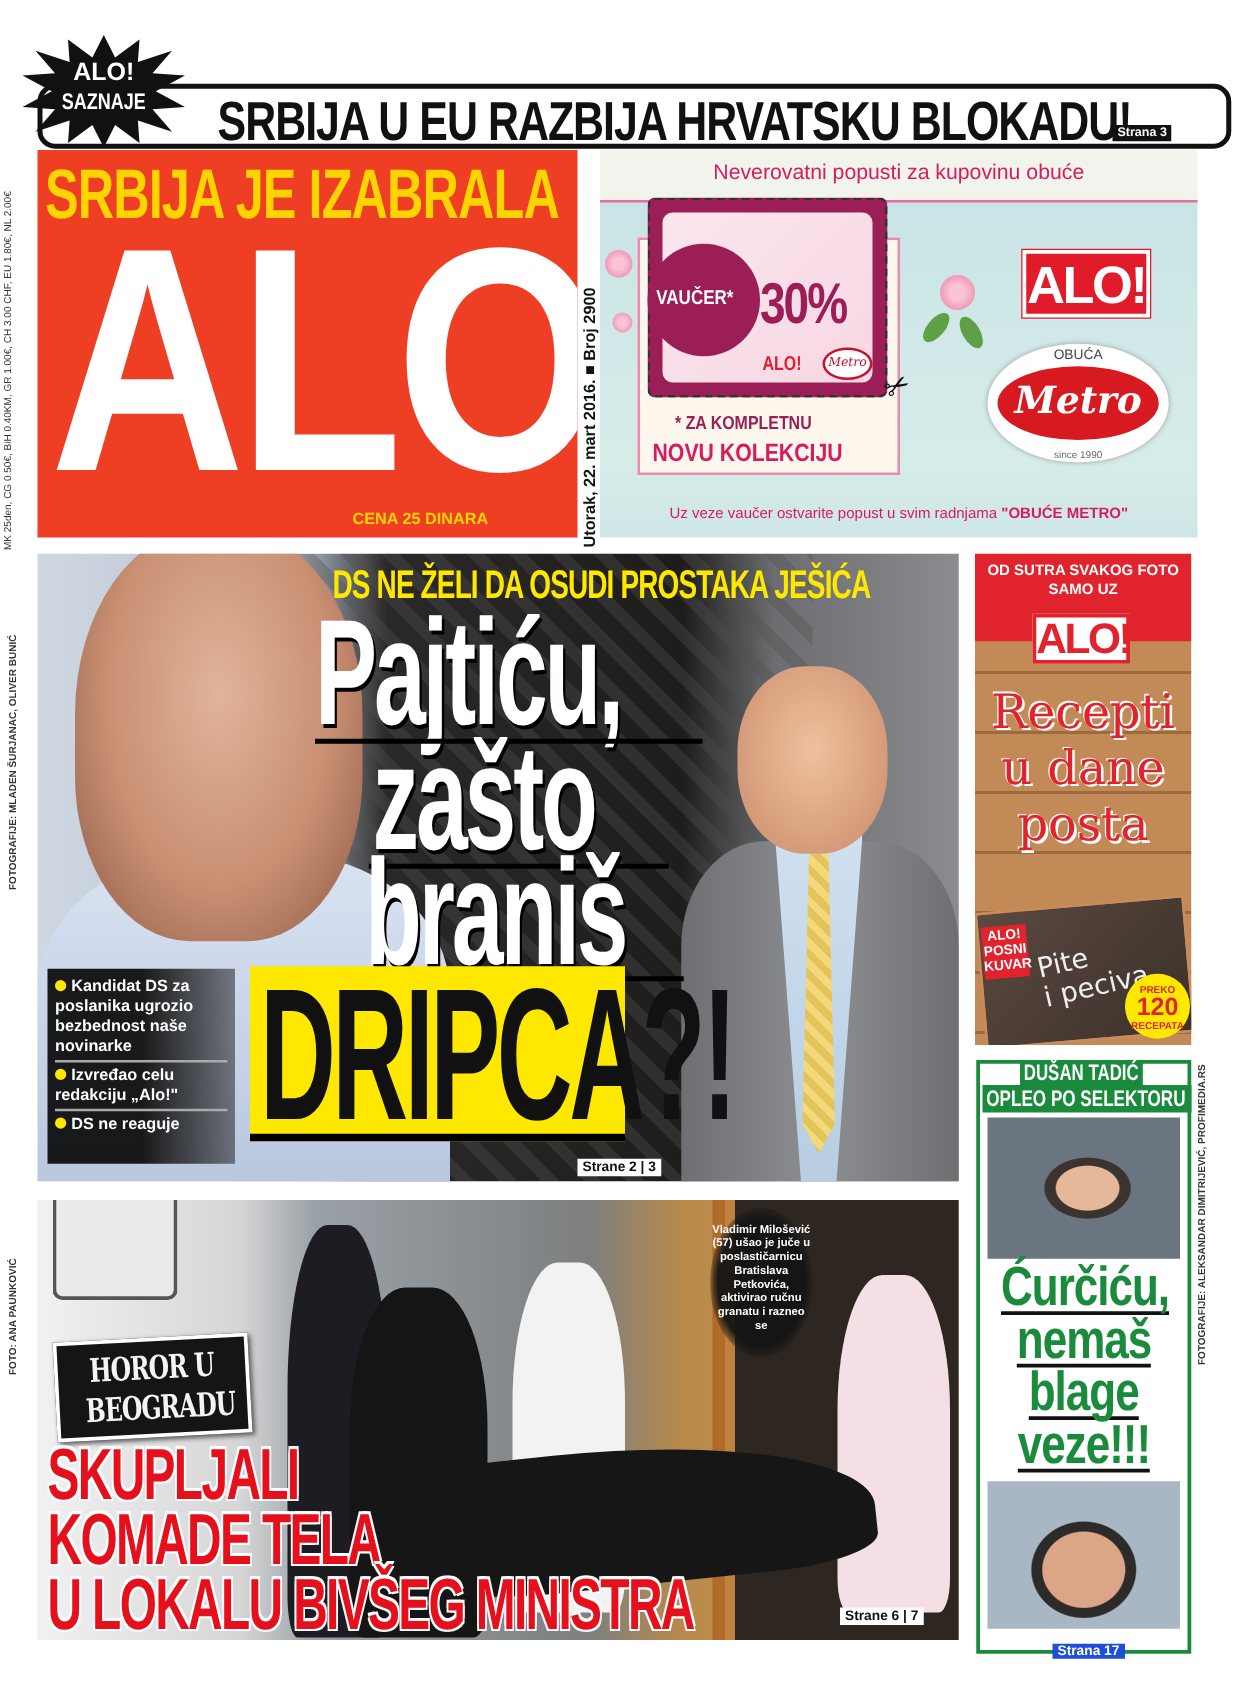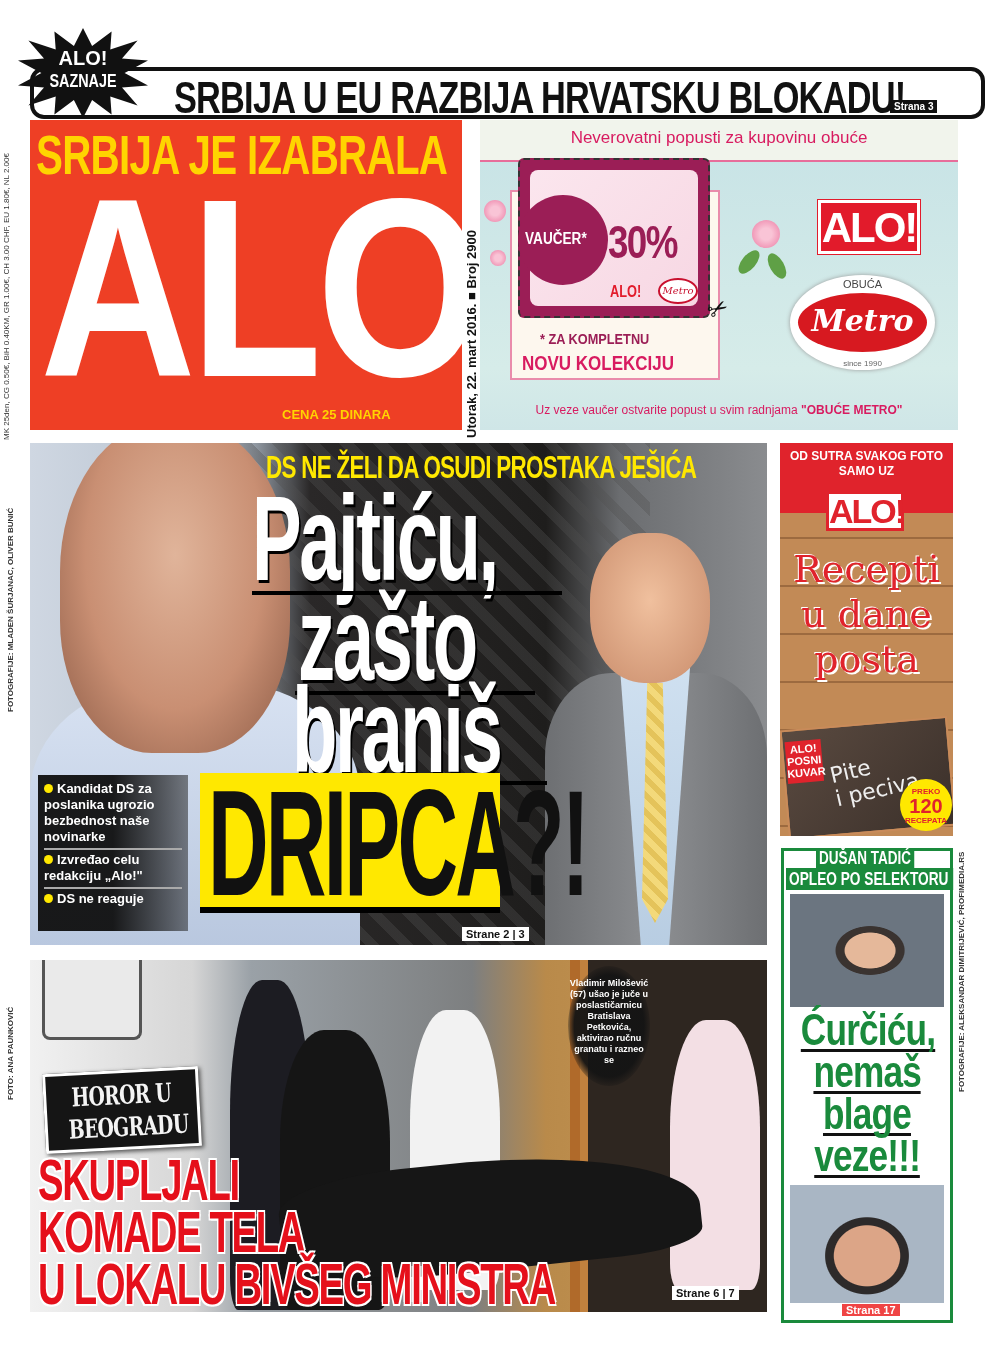--- a/index.html
+++ b/index.html
@@ -86,21 +86,21 @@
 
   
   #sport { left: 781px; top: 848px; width: 172px; height: 475px; border: 3px solid #1a8a3c; background: #fff; }
   #sport .head { position: absolute; left: 2px; right: 2px; top: -3px; height: 44px; }
   #sport .h1 { position: absolute; left: 30px; top: 0; background: #1a8a3c; color: #fff; font-weight: 900; font-size: 18px; padding: 0 4px; white-space: nowrap; transform: scaleX(0.75); transform-origin: left top; line-height: 20px; }
   #sport .h2 { position: absolute; left: 0; top: 20px; background: #1a8a3c; color: #fff; font-weight: 900; font-size: 18px; padding: 0 4px; white-space: nowrap; transform: scaleX(0.76); transform-origin: left top; line-height: 22px; width: 220px; }
   #sport .photo1 { position: absolute; left: 6px; top: 43px; width: 154px; height: 113px; background: radial-gradient(ellipse at 52% 50%, #e5b89a 0 22%, #3a3330 23% 30%, #6b7580 31%); }
   #sport .photo2 { position: absolute; left: 6px; top: 334px; width: 154px; height: 118px; background: radial-gradient(ellipse at 50% 60%, #dca587 0 30%, #2d2a2a 31% 38%, #a9b6c4 39%); }
   #sport .line { position: absolute; left: 0; right: 0; text-align: center; color: #1a8a3c; font-weight: 900; white-space: nowrap; line-height: 42px; letter-spacing: -1px; }
   #sport .line span { display: inline-block; transform: scaleX(0.8); border-bottom: 3px solid #111; line-height: 38px; }
-  #sport .strana { position: absolute; left: 58px; top: 453px; background: #ef4444; color: #fff; font-size: 11px; font-weight: 700; padding: 0 4px; }
+  #sport .strana { position: absolute; left: 58px; top: 464px; background: #1d4ed8; color: #fff; font-size: 11px; font-weight: 700; padding: 0 4px; }
   #credit-sport { left: 955px; top: 850px; width: 20px; height: 240px; }
   #credit-sport span { position: absolute; left: 2px; top: 242px; transform: rotate(-90deg); transform-origin: left top; font-size: 8px; color: #333; white-space: nowrap; font-weight: 700; }
 
   
   #bottom { left: 30px; top: 960px; width: 737px; height: 352px; background: linear-gradient(90deg, #e8e8e8 0%, #d6d6d6 22%, #9aa1a7 30%, #7d7f80 60%, #b98a4a 70%, #c99a5a 100%); overflow: hidden; }
   #bottom .van { position: absolute; left: 0; top: 0; width: 150px; height: 352px; background: linear-gradient(90deg, #f1f1f1, #d8d8d8); }
   #bottom .van .win { position: absolute; left: 12px; top: 0; width: 100px; height: 80px; border: 3px solid #555; border-top: none; border-radius: 0 0 8px 8px; background: #eaeaea; }
   #bottom .fig { position: absolute; border-radius: 40% 40% 10% 10%; }
   #bottom .bag { position: absolute; left: 250px; top: 200px; width: 420px; height: 110px; background: #161616; border-radius: 30% 60% 20% 40%; transform: rotate(-6deg); }
   #bottom .door { position: absolute; left: 540px; top: 0; width: 197px; height: 352px; border-left: 10px solid #b06a2a; background: linear-gradient(90deg, #c1813e 0 8px, #2e2620 8px); }

